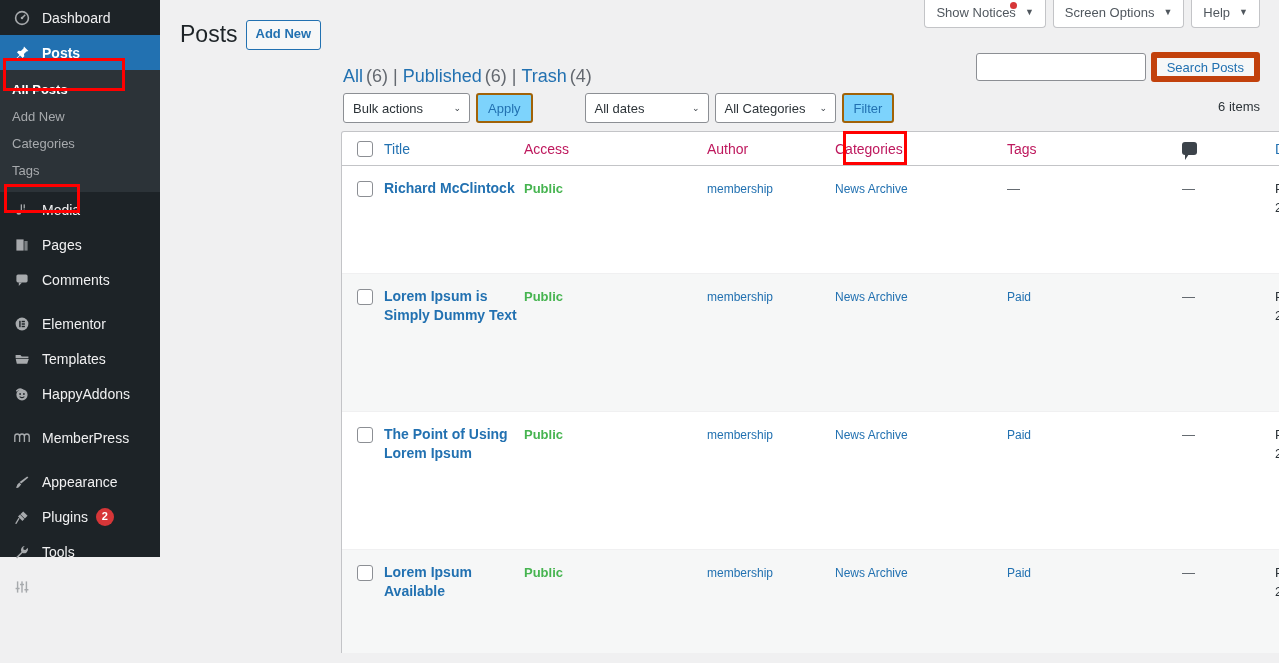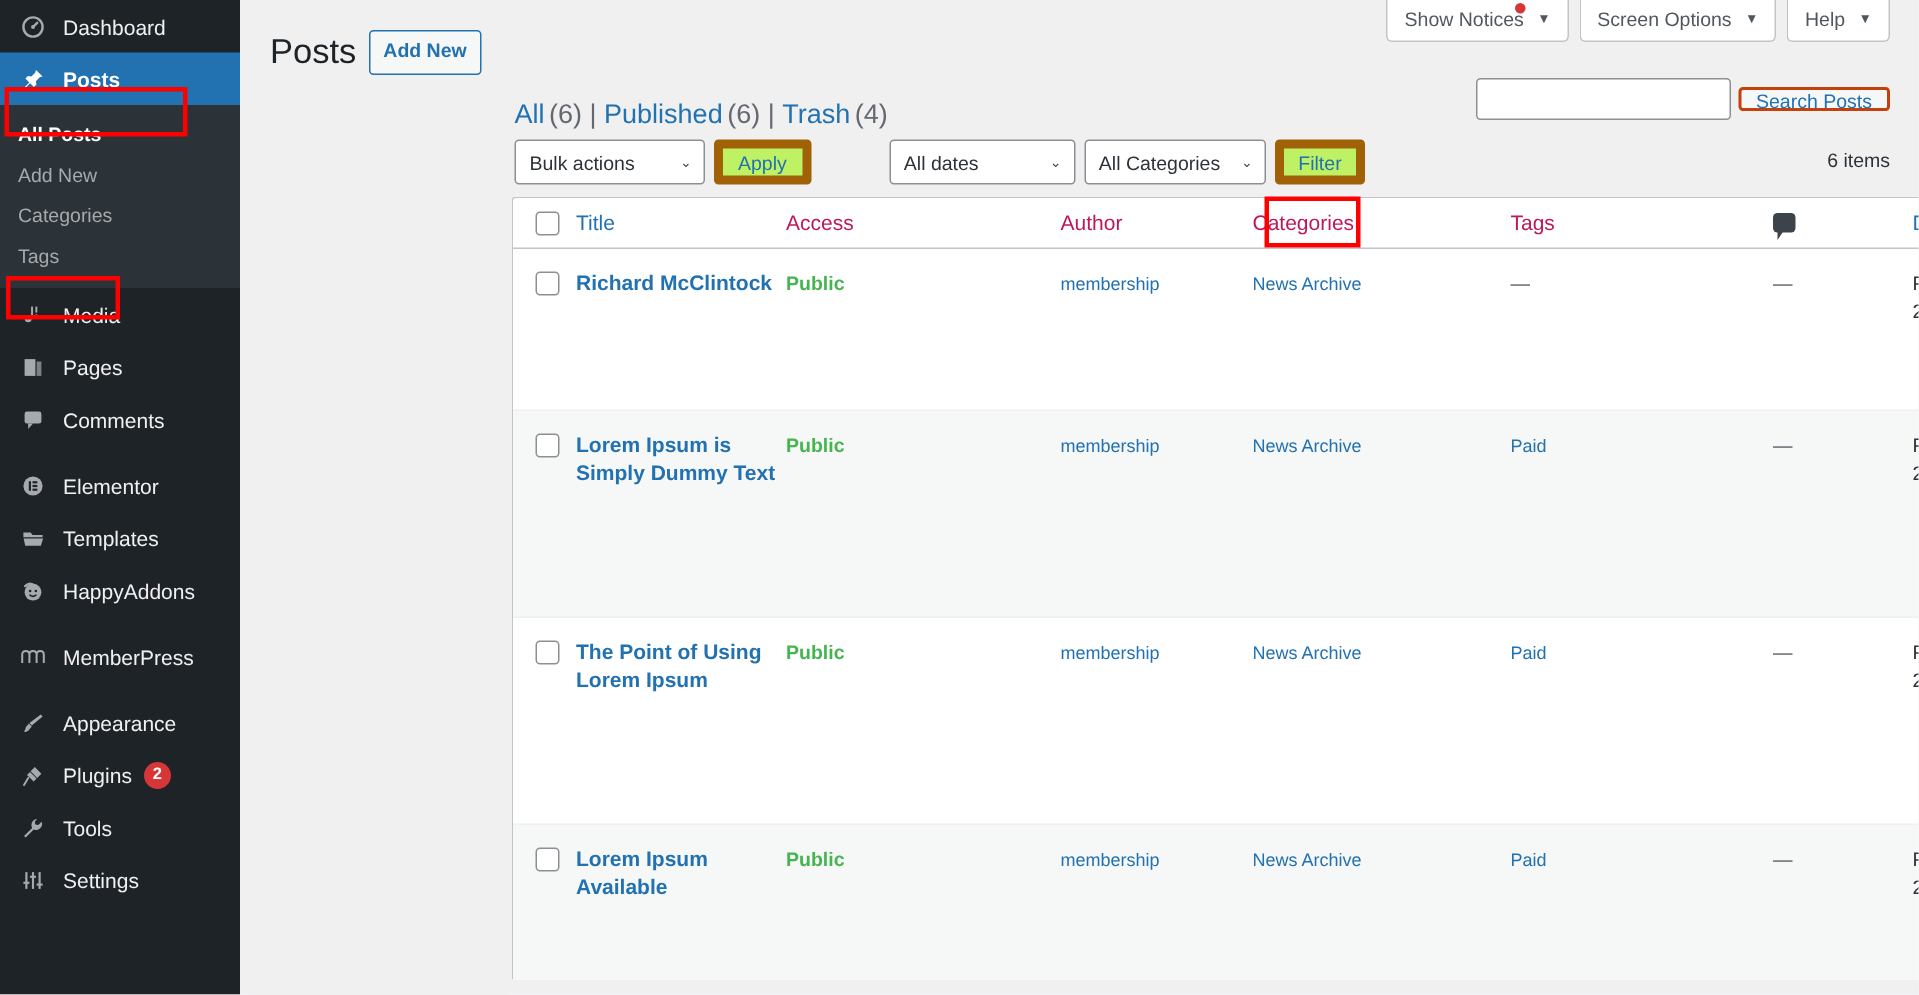--- a/index.html
+++ b/index.html
@@ -7,21 +7,21 @@
     width: 1279px; height: 663px;
     overflow: hidden;
     font-family: "Liberation Sans", sans-serif;
     background: #f0f0f1;
   }
   #root { position: relative; width: 1279px; height: 663px; }
 
   
   #sidebar {
     position: absolute; left: 0; top: 0;
-    width: 160px; height: 663px;
+    width: 160px; height: 557px;
     background: #1d2327;
     overflow: visible;
   }
   .menu-item {
     position: relative;
     display: flex; align-items: center;
     height: 35px;
     padding-left: 12px;
     color: #f0f0f1;
     font-size: 14px;
@@ -146,23 +146,23 @@
   #search-input {
     width: 170px; height: 28px;
     padding: 0 8px;
     border: 1px solid #8c8f94;
     border-radius: 3px;
     background: #fff;
     font-size: 13px;
     color: #2c3338;
   }
   #search-submit {
-    height: 16px;
+    height: 30px;
     padding: 0 10px;
-    border: 2px solid #c2410c;
+    border: 6px solid #c2410c;
     border-radius: 3px;
     background: #f6f7f7;
     color: #2271b1;
     font-size: 13px;
     white-space: nowrap;
   }
 
   
   #tablenav {
     position: absolute; left: 183px; top: 93px;
@@ -181,23 +181,23 @@
     white-space: nowrap;
   }
   .wp-select .sel-caret {
     margin-left: 14px;
     font-size: 9px;
     color: #3c434a;
   }
   .wp-btn-secondary {
     height: 30px;
     padding: 0 10px;
-    border: 6px solid #a16207;
+    border: 2px solid #a16207;
     border-radius: 3px;
-    background: #bef264;
+    background: #7dd3fc;
     color: #2271b1;
     font-size: 13px;
     white-space: nowrap;
     display: flex; align-items: center;
   }
   #items-count {
     position: absolute; right: 19px; top: 99px;
     font-size: 13px; color: #2c3338;
   }
 

